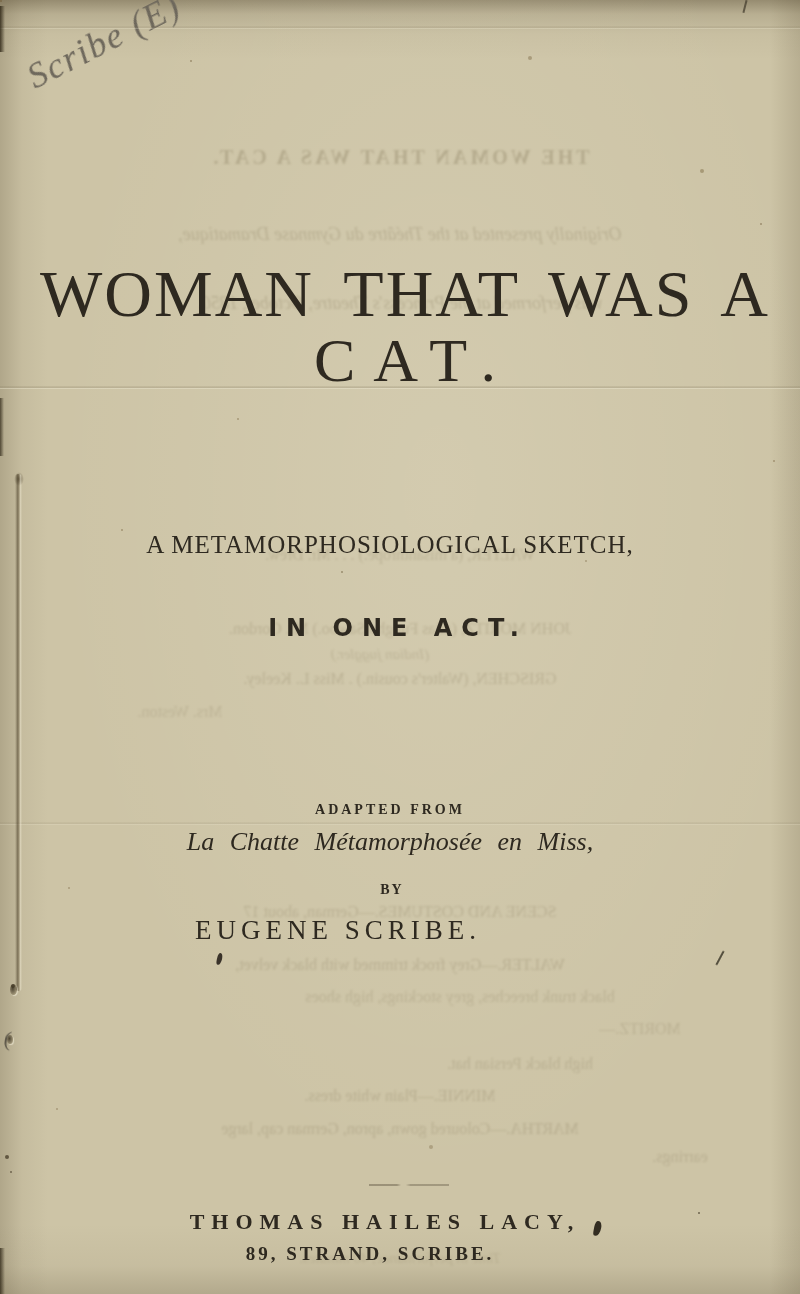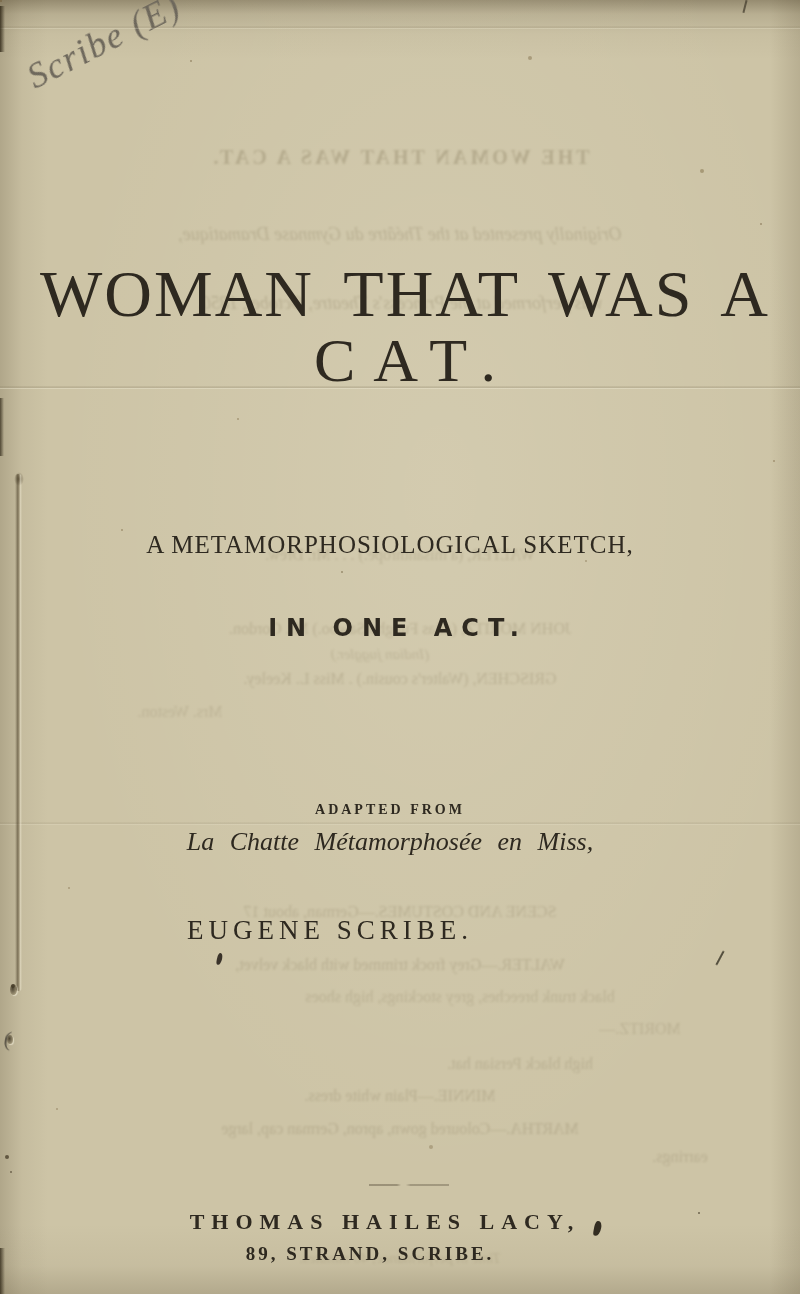--- a/index.html
+++ b/index.html
@@ -24,21 +24,21 @@
   .series-word{top:147px;font-size:27px;font-weight:700;letter-spacing:4px;}
   .title1{top:212px;left:10px;width:790px;text-align:center;font-size:66px;font-weight:400;
           letter-spacing:2px;word-spacing:12px;white-space:nowrap;margin-top:44px;}
   .title2{top:325px;font-size:62px;font-weight:400;letter-spacing:18px;padding-left:14px;}
   .subtitle{top:531px;left:0;width:780px;text-align:center;font-size:25px;letter-spacing:1px;}
   .act{top:614px;left:0;width:796px;text-align:center;font-family:"DejaVu Sans","Liberation Sans",sans-serif;
        font-size:24px;font-weight:700;letter-spacing:9px;}
   .adapted{top:802px;left:0;width:780px;text-align:center;font-size:14px;font-weight:700;letter-spacing:3px;}
   .source{top:827px;left:0;width:780px;text-align:center;font-size:26px;font-style:italic;word-spacing:9px;}
   .by{top:882px;left:0;width:784px;text-align:center;font-size:14px;font-weight:700;letter-spacing:2px;}
-  .author{top:915px;left:0;width:660px;text-align:center;font-size:27px;letter-spacing:5px;}
+  .author{top:915px;left:0;width:660px;text-align:center;font-size:27px;letter-spacing:5px;padding-left:8px;}
   .publisher{top:1209px;left:0;width:770px;text-align:center;font-size:22px;font-weight:700;letter-spacing:7px;}
   .address{top:1243px;left:0;width:740px;text-align:center;font-size:19px;font-weight:600;letter-spacing:3px;}
   .pub-rule{top:1184px;left:369px;width:80px;height:2px;
             background:linear-gradient(90deg,rgba(62,52,36,0.35) 0 35%,rgba(62,52,36,0) 40% 46%,rgba(62,52,36,0.3) 52% 100%);}
   
   .inscription{top:60px;left:20px;font-size:36px;font-style:italic;
                color:#6e685c;transform:rotate(-27deg);transform-origin:left top;
                filter:blur(0.4px);letter-spacing:2px;}
   
   .ghost{position:absolute;left:0;width:100%;text-align:center;
@@ -108,20 +108,21 @@
   <div class="abs center title2">CAT.</div>
 
   <div class="abs subtitle">A METAMORPHOSIOLOGICAL SKETCH,</div>
 
   <div class="abs act">IN ONE ACT.</div>
 
   <div class="abs adapted">ADAPTED FROM</div>
 
   <div class="abs source">La Chatte Métamorphosée en Miss,</div>
 
+  <div class="abs by">BY</div>
 
   <div class="abs author">EUGENE SCRIBE.</div>
 
   <div class="abs pub-rule"></div>
 
   <div class="abs publisher">THOMAS HAILES LACY,</div>
 
   <div class="abs address">89, STRAND, SCRIBE.</div>
 
   <div class="crease-h" style="top:26px;opacity:0.7;"></div>

